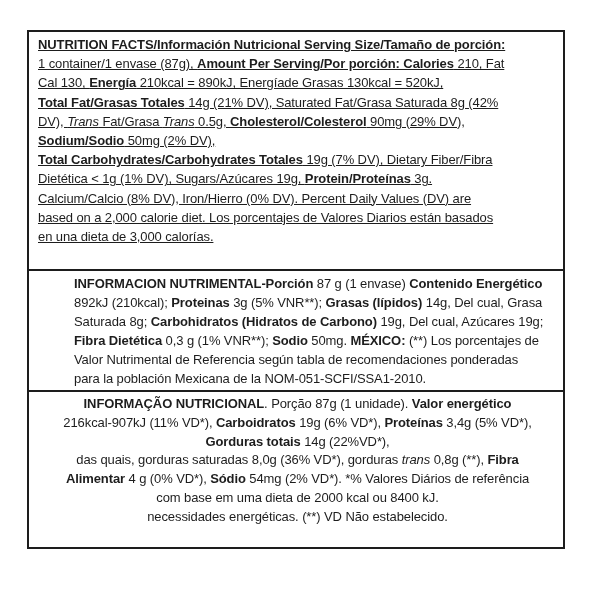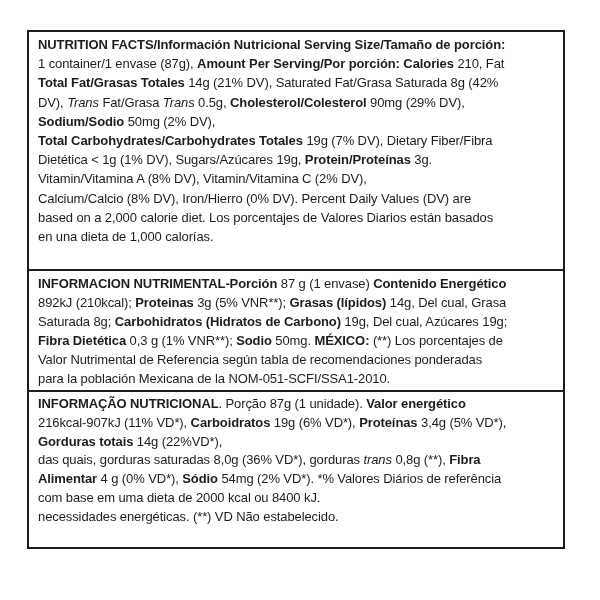--- a/index.html
+++ b/index.html
@@ -28,52 +28,52 @@
     height: 519px;
     border: 2px solid var(--border);
     box-sizing: border-box;
     background: var(--bg);
   }
   .section {
     box-sizing: border-box;
     padding: 3px 6px 0 9px;
     overflow: hidden;
   }
-  .section-0 { height: 239px; border-bottom: 2px solid var(--border); }
+  .section-0 { height: 239px; border-bottom: 2px solid var(--border); text-decoration: underline; }
   .section-1 { height: 121px; border-bottom: 2px solid var(--border); }
-  .section-2 { height: 153px; }
+  .section-2 { height: 153px; text-align: center; }
   .line {
     white-space: pre;
     font-size: 13px;
     letter-spacing: -0.1px;
     color: var(--text);
   }
   .section-0 .line { line-height: 19.2px; }
-  .section-1 .line { line-height: 19px; }
+  .section-1 .line { line-height: 19px; margin-left: 36px; }
   .section-2 .line { line-height: 18.8px; }
   .b { font-weight: bold; }
   .i { font-style: italic; }
 </style>
 </head>
 <body>
 
 <div class="page">
   <div class="label-box">
     <div class="section section-0">
         <div class="line"><span class="b">NUTRITION FACTS/Información Nutricional Serving Size/Tamaño de porción:</span></div>
         <div class="line"><span>1 container/1 envase (87g), </span><span class="b">Amount Per Serving/Por porción: Calories</span><span> 210, Fat</span></div>
+        <div class="line"><span>Cal 130, </span><span class="b">Energía</span><span> 210kcal = 890kJ, Energíade Grasas 130kcal = 520kJ,</span></div>
         <div class="line"><span class="b">Total Fat/Grasas Totales</span><span> 14g (21% DV), Saturated Fat/Grasa Saturada 8g (42%</span></div>
         <div class="line"><span>DV), </span><span class="i">Trans</span><span> Fat/Grasa </span><span class="i">Trans</span><span> 0.5g, </span><span class="b">Cholesterol/Colesterol</span><span> 90mg (29% DV),</span></div>
         <div class="line"><span class="b">Sodium/Sodio</span><span> 50mg (2% DV),</span></div>
         <div class="line"><span class="b">Total Carbohydrates/Carbohydrates Totales</span><span> 19g (7% DV), Dietary Fiber/Fibra</span></div>
         <div class="line"><span>Dietética &lt; 1g (1% DV), Sugars/Azúcares 19g, </span><span class="b">Protein/Proteínas</span><span> 3g.</span></div>
-        <div class="line"><span>Vitamin/Vitamina A (8% DV), Vitamin/Vitamina C (2% DV),</span></div>
         <div class="line"><span>Calcium/Calcio (8% DV), Iron/Hierro (0% DV). Percent Daily Values (DV) are</span></div>
         <div class="line"><span>based on a 2,000 calorie diet. Los porcentajes de Valores Diarios están basados</span></div>
-        <div class="line"><span>en una dieta de 1,000 calorías.</span></div>
+        <div class="line"><span>en una dieta de 3,000 calorías.</span></div>
       </div>
     <div class="section section-1">
         <div class="line"><span class="b">INFORMACION NUTRIMENTAL-Porción</span><span> 87 g (1 envase) </span><span class="b">Contenido Energético</span></div>
         <div class="line"><span>892kJ (210kcal); </span><span class="b">Proteinas</span><span> 3g (5% VNR**); </span><span class="b">Grasas (lípidos)</span><span> 14g, Del cual, Grasa</span></div>
         <div class="line"><span>Saturada 8g; </span><span class="b">Carbohidratos (Hidratos de Carbono)</span><span> 19g, Del cual, Azúcares 19g;</span></div>
         <div class="line"><span class="b">Fibra Dietética</span><span> 0,3 g (1% VNR**); </span><span class="b">Sodio</span><span> 50mg. </span><span class="b">MÉXICO:</span><span> (**) Los porcentajes de</span></div>
         <div class="line"><span>Valor Nutrimental de Referencia según tabla de recomendaciones ponderadas</span></div>
         <div class="line"><span>para la población Mexicana de la NOM-051-SCFI/SSA1-2010.</span></div>
       </div>
     <div class="section section-2">

